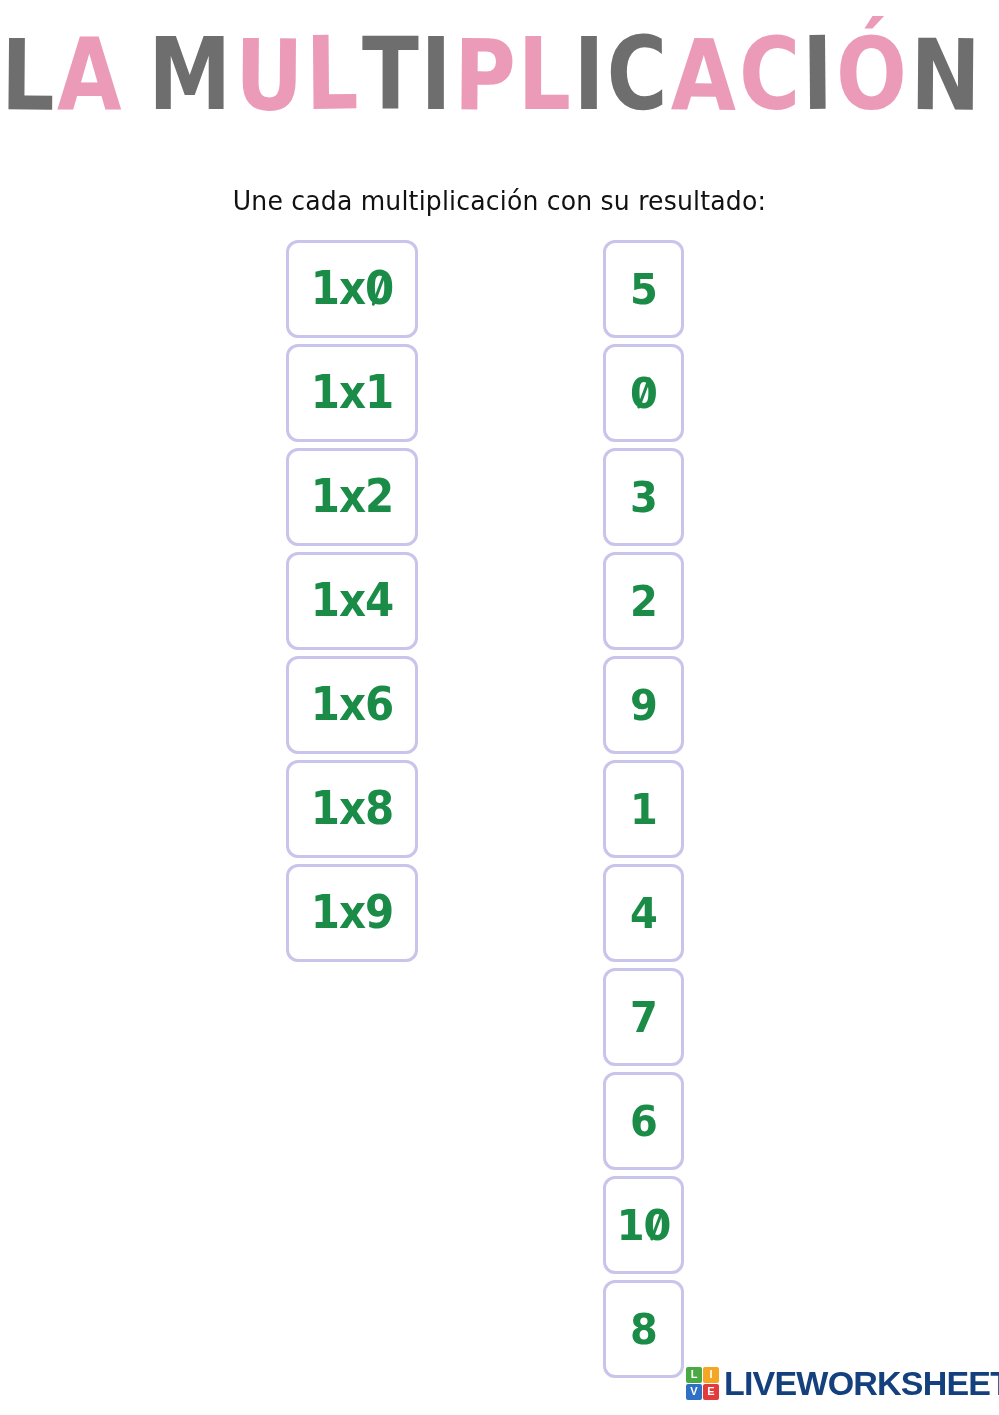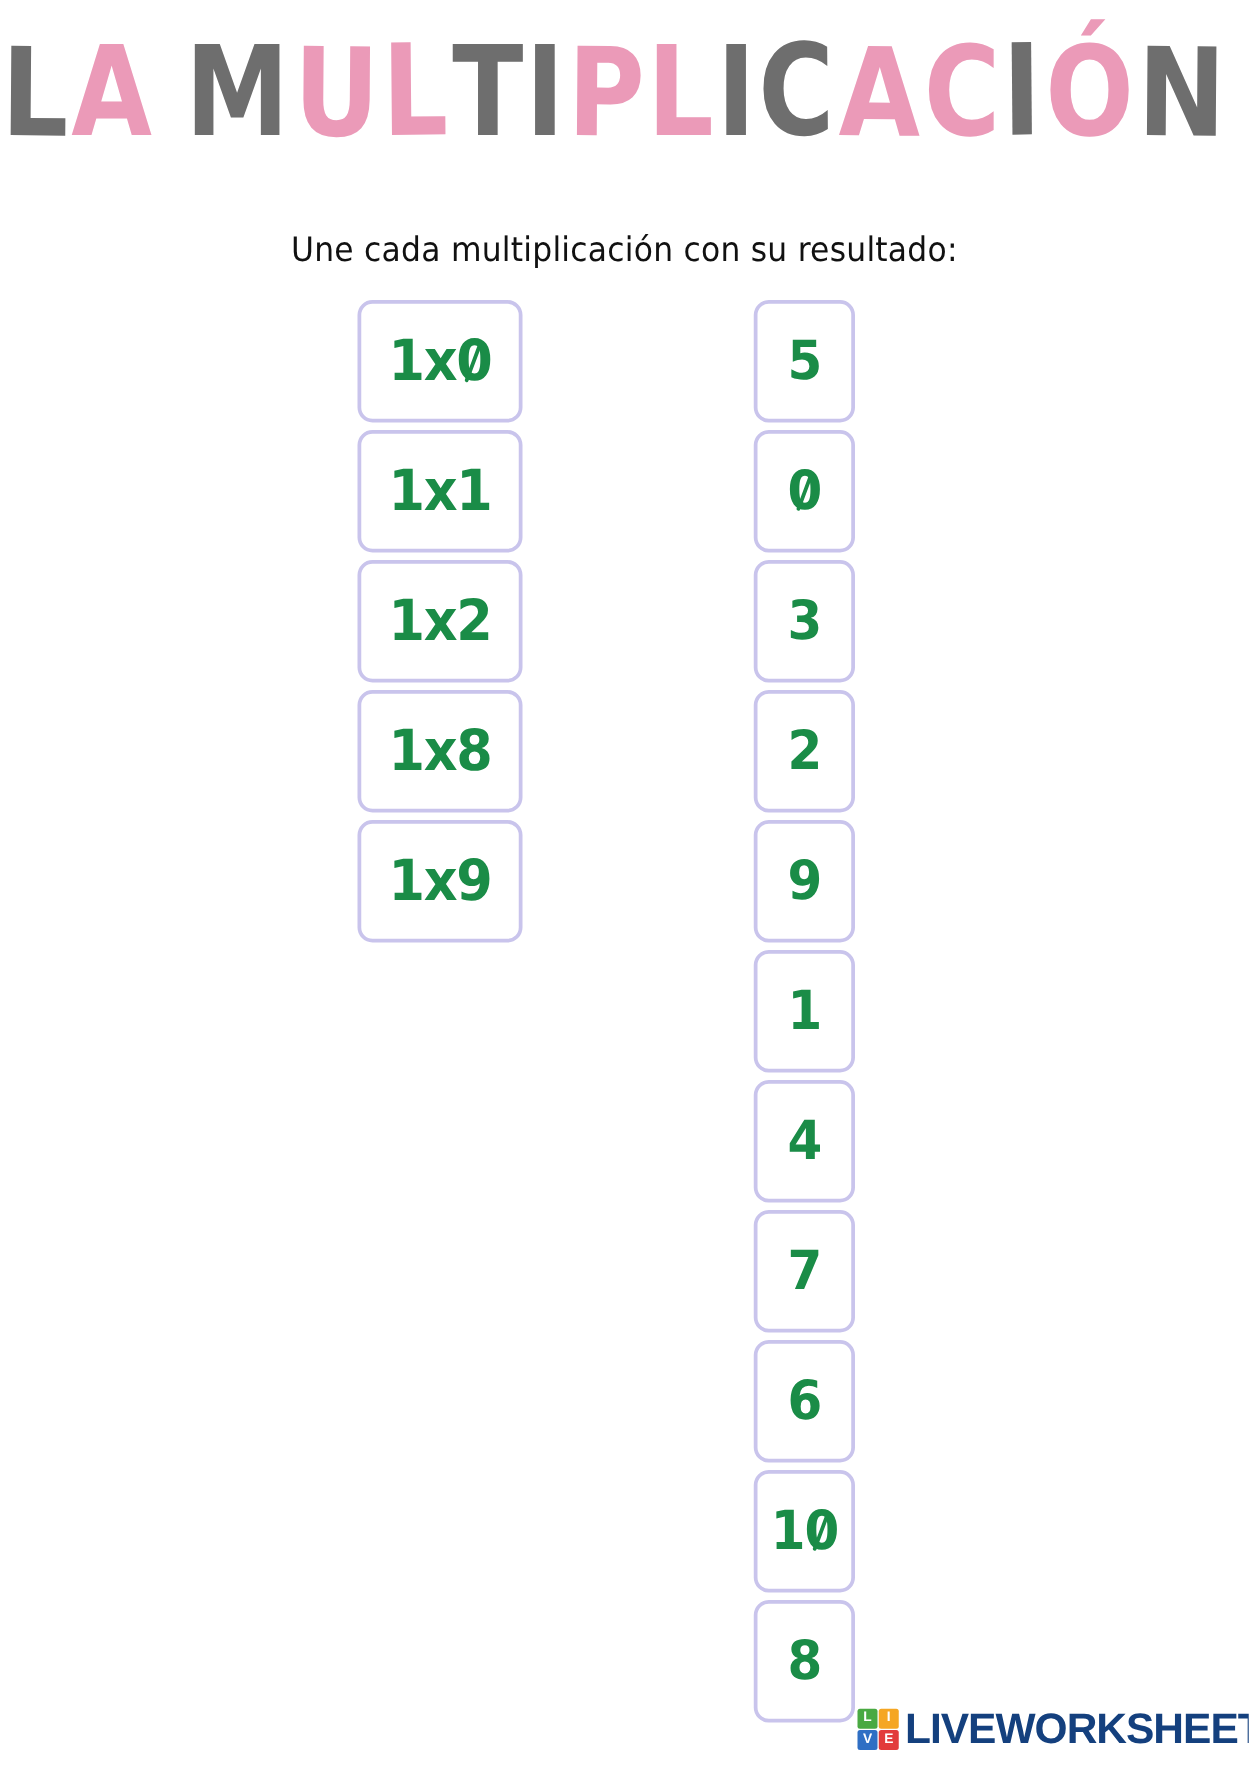--- a/index.html
+++ b/index.html
@@ -175,20 +175,26 @@
   <div id="columns">
     <div class="column" id="col-left">
         <div class="card">
           <span class="txt">1x<span class="zero-slash">0</span></span>
         </div>
         <div class="card">
           <span class="txt">1x1</span>
         </div>
         <div class="card">
           <span class="txt">1x2</span>
+        </div>
+        <div class="card">
+          <span class="txt">1x4</span>
+        </div>
+        <div class="card">
+          <span class="txt">1x6</span>
         </div>
         <div class="card">
           <span class="txt">1x8</span>
         </div>
         <div class="card">
           <span class="txt">1x9</span>
         </div>
       </div>
     <div class="column" id="col-right">
         <div class="card">

